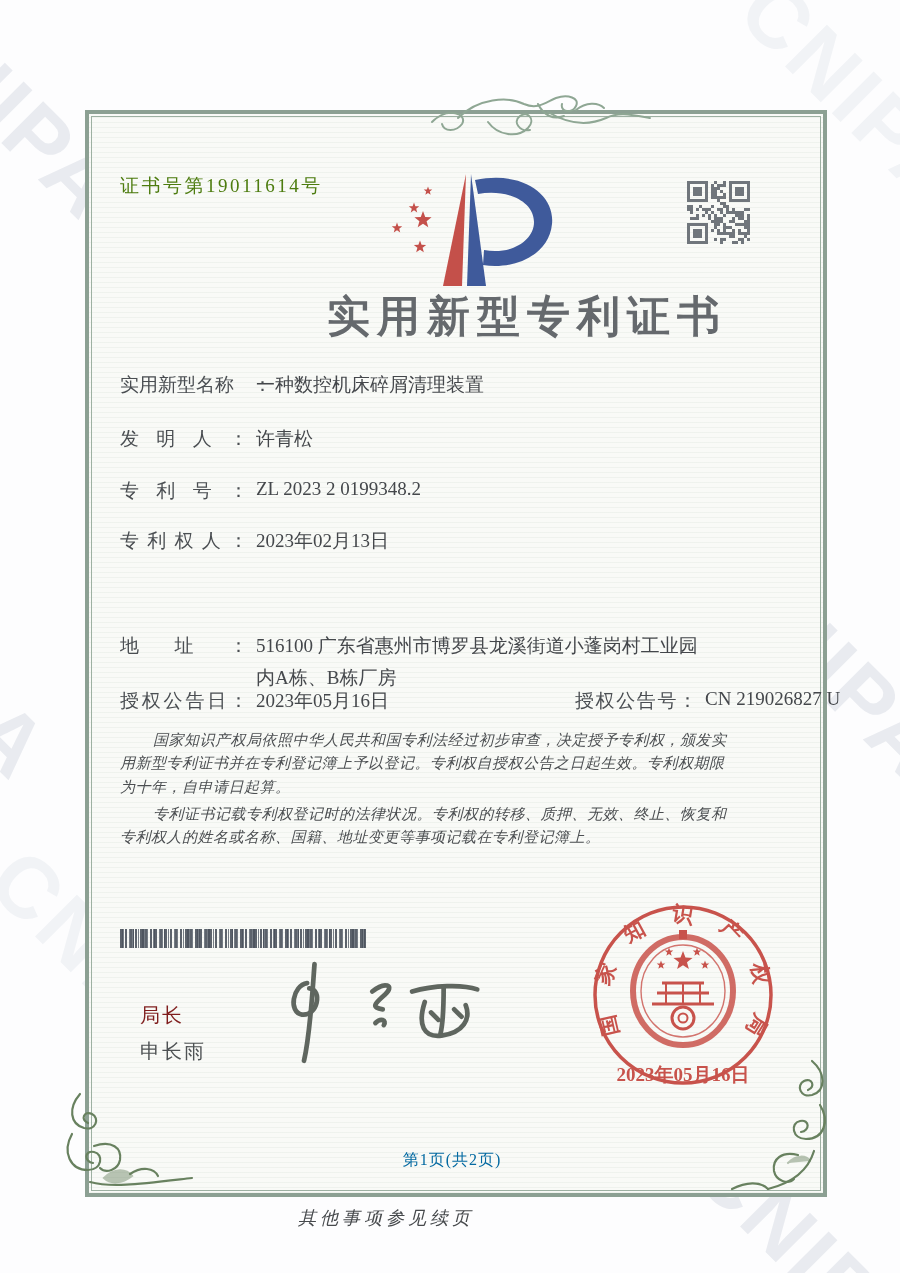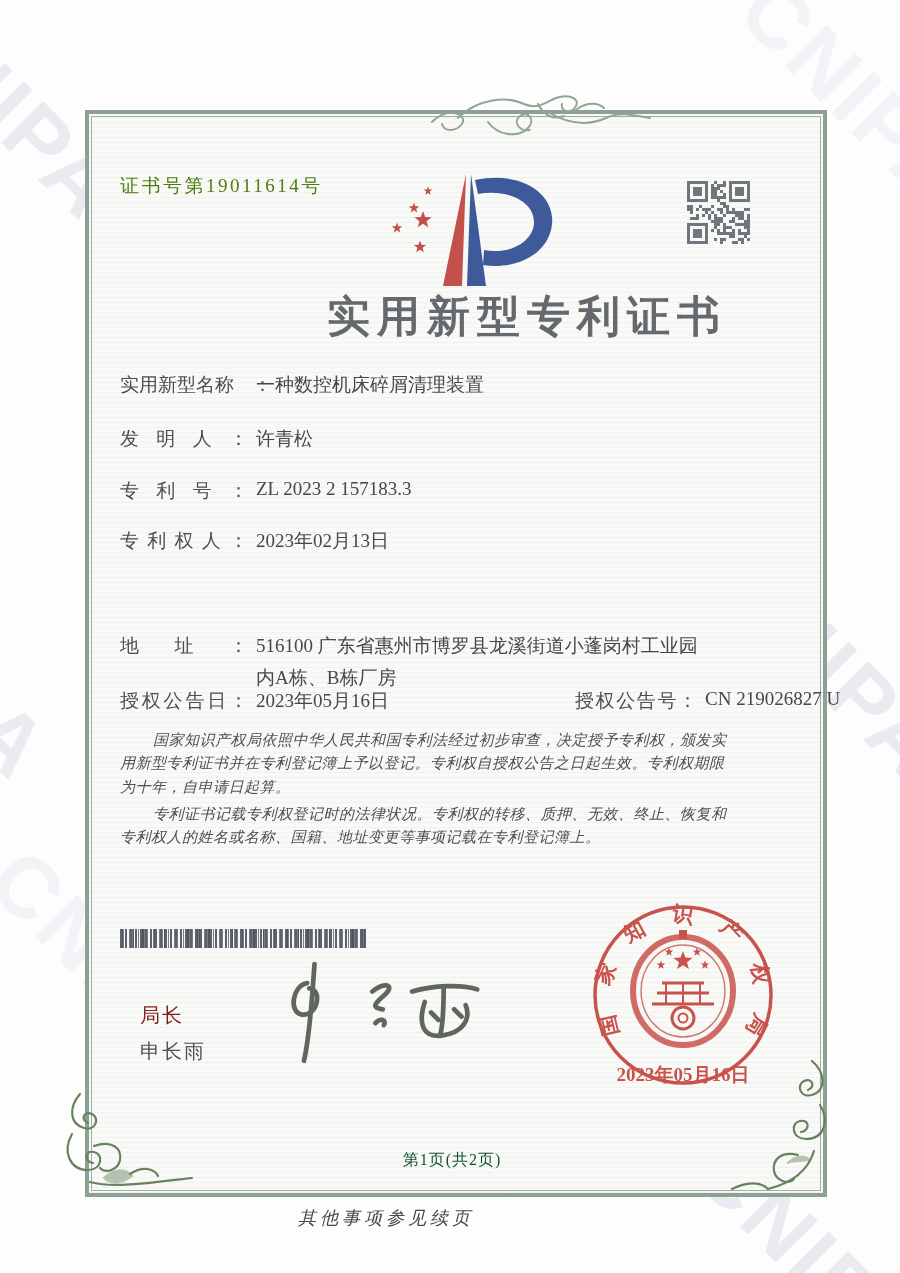--- a/index.html
+++ b/index.html
@@ -48,21 +48,21 @@
   
   .sig-title{position:absolute;left:140px;top:1002px;font-size:20px;letter-spacing:2px;
              color:#7f1d1d;font-family:"Liberation Sans","DejaVu Sans",sans-serif;}
   .sig-name{position:absolute;left:140px;top:1038px;font-size:20px;letter-spacing:2px;
             color:#4e5254;font-family:"Liberation Sans","DejaVu Sans",sans-serif;}
   .sig-script{position:absolute;left:265px;top:960px;}
   
   .seal{position:absolute;left:588px;top:903px;opacity:0.92;mix-blend-mode:multiply;}
   
   .page-note{position:absolute;left:85px;top:1150px;width:734px;text-align:center;
-             font-size:16px;color:#14532d;letter-spacing:1px;}
+             font-size:16px;color:#0369a1;letter-spacing:1px;}
   .footer-note{position:absolute;left:0;top:1206px;width:772px;text-align:center;
                font-size:18px;font-style:italic;letter-spacing:4px;color:#46494c;z-index:2;}
 </style>
 </head>
 <body>
 
 <div class="page">
 
   <span class="wm" style="left:-60px;top:-30px">CNIPA</span>
   <span class="wm f" style="left:225px;top:150px">CNIPA</span>
@@ -260,21 +260,21 @@
 
     <div class="title">实用新型专利证书</div>
 
     <div class="frow" style="top:372px">
       <span class="flabel">实用新型名称　：</span><span class="fval">一种数控机床碎屑清理装置</span>
     </div>
     <div class="frow" style="top:426px">
       <span class="flabel">发明人：</span><span class="fval">许青松</span>
     </div>
     <div class="frow" style="top:478px">
-      <span class="flabel">专利号：</span><span class="fval">ZL 2023 2 157183.3</span>
+      <span class="flabel">专利号：</span><span class="fval">ZL 2023 2 0199348.2</span>
     </div>
     <div class="frow" style="top:528px">
       <span class="flabel">专利权人：</span><span class="fval">2023年02月13日</span>
     </div>
     <div class="frow" style="top:633px">
       <span class="flabel">地址：</span><span class="fval">516100 广东省惠州市博罗县龙溪街道小蓬岗村工业园</span>
       <div class="addr2">内A栋、B栋厂房</div>
     </div>
     <div class="frow" style="top:688px">
       <span class="flabel">授权公告日：</span><span class="fval">2023年05月16日</span>

